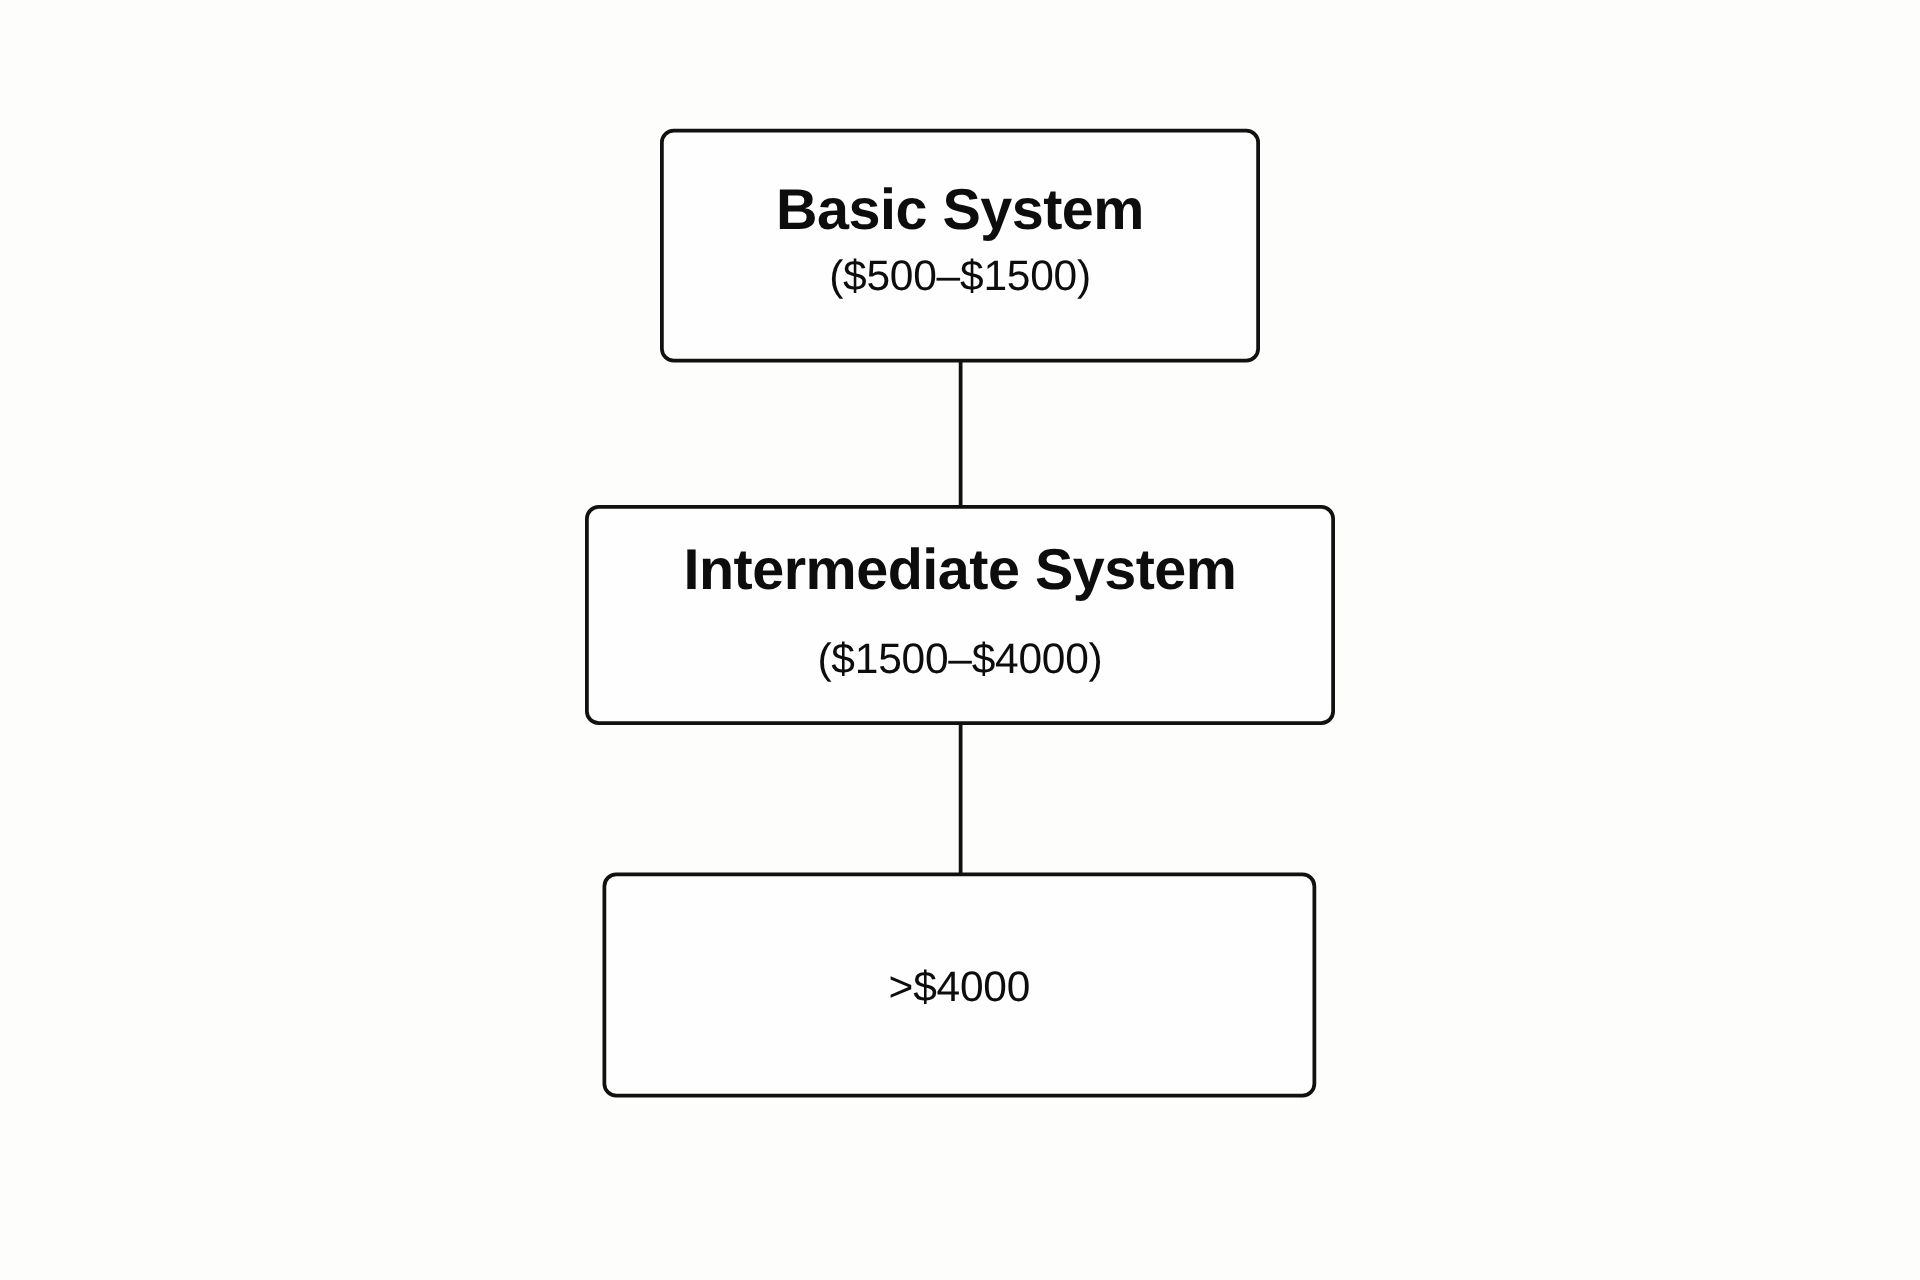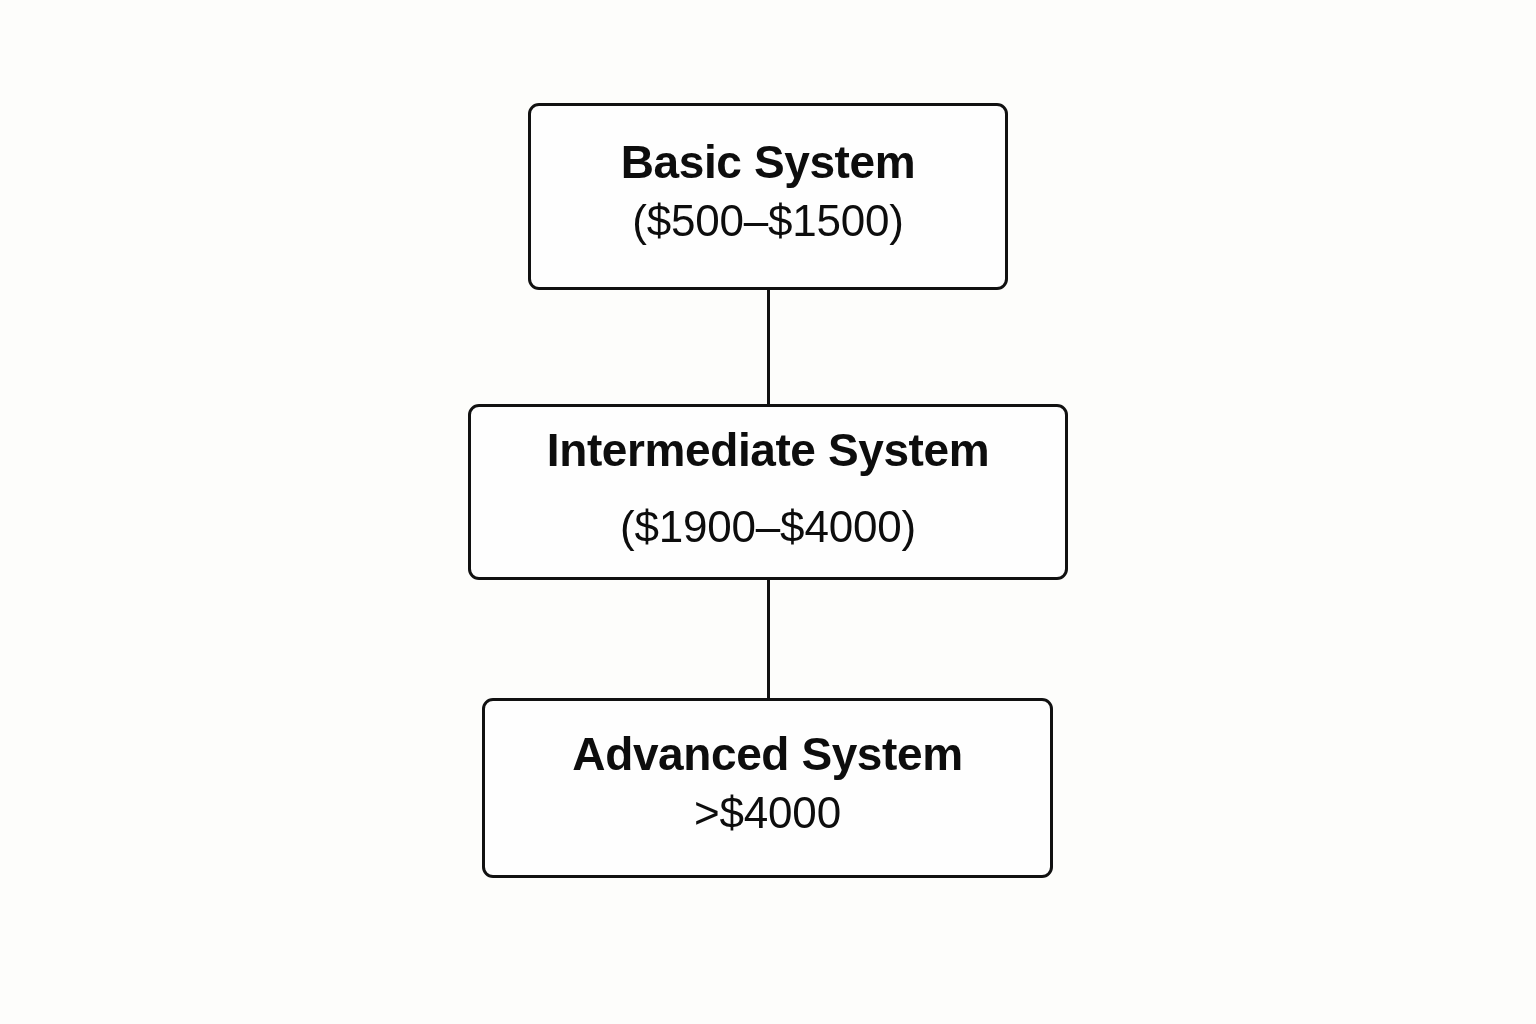--- a/index.html
+++ b/index.html
@@ -38,21 +38,21 @@
     color: #0d0d0d;
     font-weight: bold;
     font-size: 46px;
     letter-spacing: -0.4px;
     white-space: nowrap;
   }
 
   .node-range {
     color: #0d0d0d;
     font-weight: normal;
-    font-size: 44px;
+    font-size: 34px;
     letter-spacing: -0.2px;
     white-space: nowrap;
     margin-top: 14px;
   }
 
   
   #node-basic {
     left: 528px;
     top: 103px;
     width: 480px;
@@ -103,23 +103,22 @@
 
   <div class="node" id="node-basic">
     <div class="node-title">Basic System</div>
     <div class="node-range">($500–$1500)</div>
   </div>
 
   <div class="connector" id="connector-basic-intermediate"></div>
 
   <div class="node" id="node-intermediate">
     <div class="node-title">Intermediate System</div>
-    <div class="node-range">($1900–$4000)</div>
+    <div class="node-range">($1500–$4000)</div>
   </div>
 
   <div class="connector" id="connector-intermediate-advanced"></div>
 
   <div class="node" id="node-advanced">
-    <div class="node-title">Advanced System</div>
     <div class="node-range">&gt;$4000</div>
   </div>
 
 </div>
 
 </body></html>

